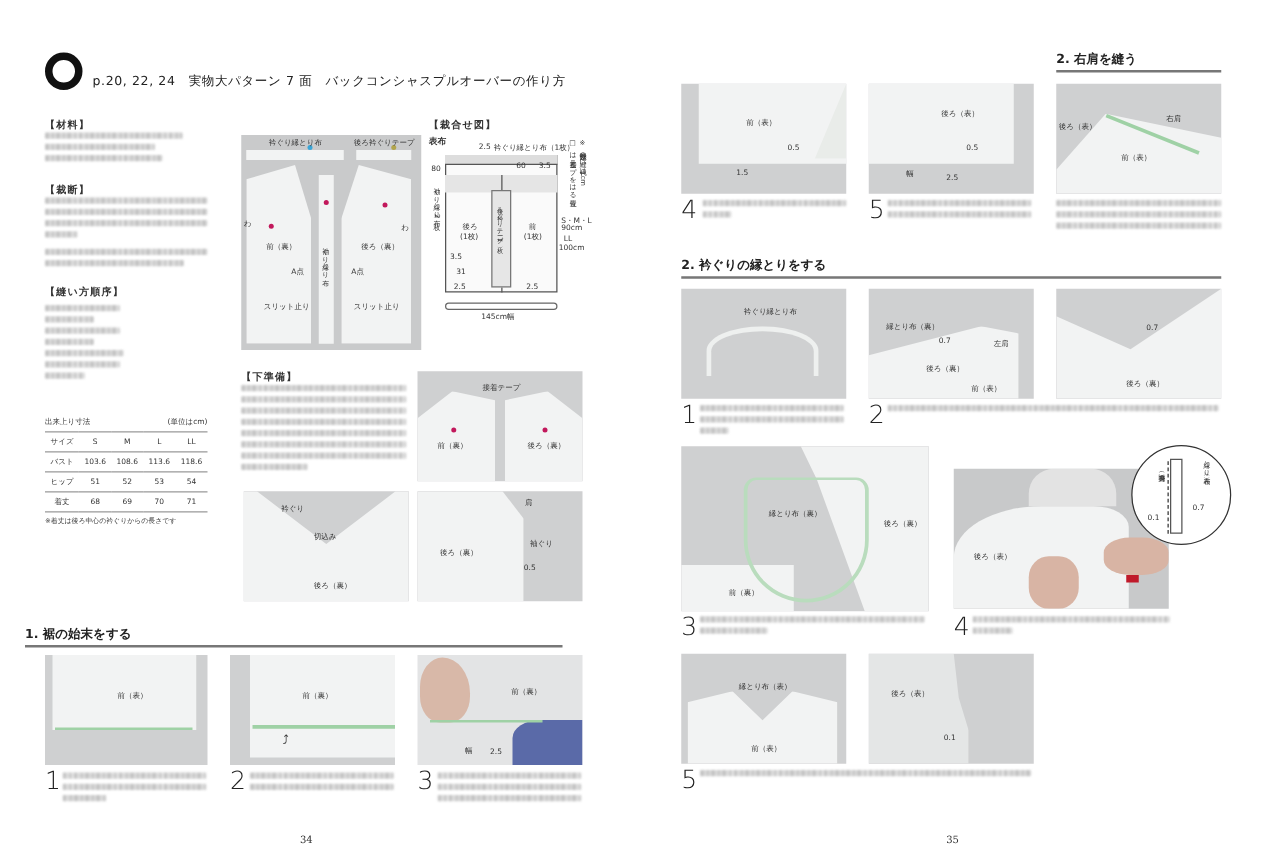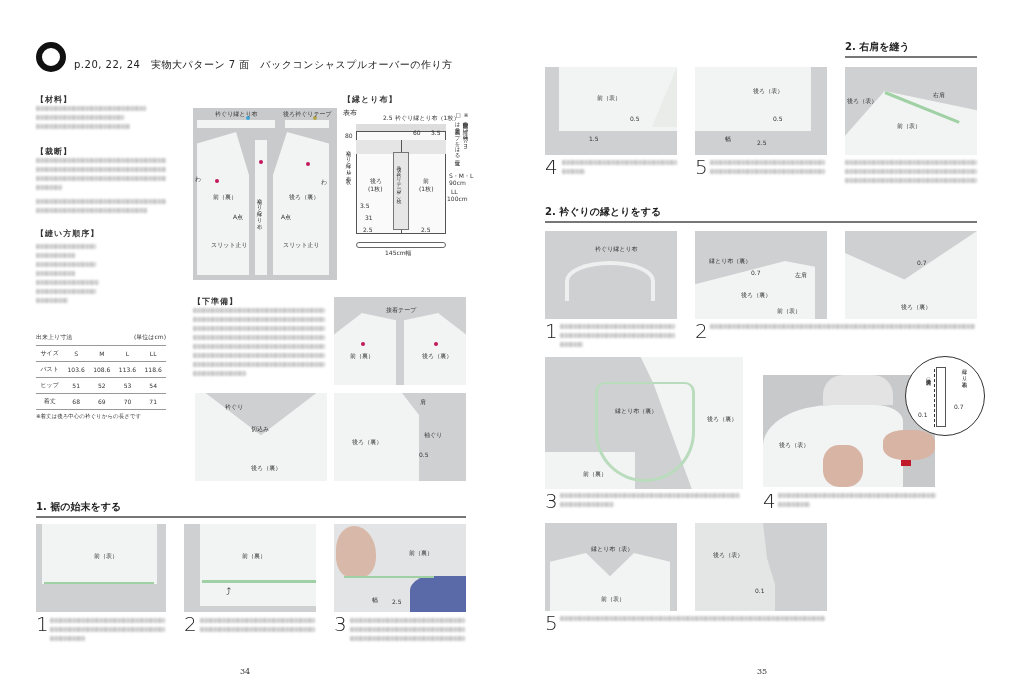--- a/index.html
+++ b/index.html
@@ -116,23 +116,23 @@
   <div class="lbl" style="left:128px;top:70px">わ</div>
   <div class="lbl" style="left:20px;top:85px">前（裏）</div>
   <div class="lbl" style="left:96px;top:85px">後ろ（裏）</div>
   <div class="lbl" style="left:40px;top:105px">A点</div>
   <div class="lbl" style="left:88px;top:105px">A点</div>
   <div class="lbl" style="left:18px;top:133px">スリット止り</div>
   <div class="lbl" style="left:90px;top:133px">スリット止り</div>
   <div class="lbl rot" style="left:64px;top:86px;font-size:5.5px">袖ぐり縁とり布</div>
 </div>
 
-<div class="abs bracket" style="left:343px;top:94px">【縁とり布】</div>
+<div class="abs bracket" style="left:343px;top:94px">【裁合せ図】</div>
 <div class="diagram">
-  <div class="lbl" style="left:0;top:16px;font-weight:normal;font-size:7px">表布</div>
+  <div class="lbl" style="left:0;top:16px;font-weight:bold;font-size:7px">表布</div>
   <div class="abs" style="left:13px;top:32px;width:90px;height:110px;border:1px solid #555;background:#fafafa"></div>
   <div class="abs" style="left:13px;top:32px;width:90px;height:8px;background:#ddd;border-bottom:1px solid #555"></div>
   <div class="abs" style="left:13px;top:48px;width:90px;height:14px;background:#e5e5e5"></div>
   <div class="abs" style="left:58px;top:48px;width:1px;height:94px;background:#555"></div>
   <div class="abs" style="left:50px;top:60px;width:16px;height:78px;background:#e6e6e6;border:1px solid #777"></div>
   <div class="lbl" style="left:40px;top:22px">2.5</div>
   <div class="lbl" style="left:52px;top:22px">衿ぐり縁とり布（1枚）</div>
   <div class="lbl" style="left:70px;top:37px">60</div>
   <div class="lbl" style="left:88px;top:37px">3.5</div>
   <div class="lbl" style="left:2px;top:40px">80</div>
@@ -183,21 +183,21 @@
   <div class="lbl" style="left:56px;top:71px">後ろ（裏）</div>
 </div>
 <div class="photo" style="left:334px;top:393px;width:132px;height:88px">
   <div class="fabric" style="left:0;top:0;width:85px;height:88px;clip-path:polygon(0 0,80% 0,100% 25%,100% 100%,0 100%)"></div>
   <div class="lbl" style="left:86px;top:5px">肩</div>
   <div class="lbl" style="left:90px;top:38px">袖ぐり</div>
   <div class="lbl" style="left:18px;top:45px">後ろ（裏）</div>
   <div class="lbl" style="left:85px;top:58px">0.5</div>
 </div>
 
-<div class="sec-head" style="left:36px;top:500px;width:430px">1. 裾の始末をする</div>
+<div class="sec-head" style="left:20px;top:500px;width:430px">1. 裾の始末をする</div>
 <div class="photo" style="left:36px;top:524px;width:130px;height:88px">
   <div class="fabric" style="left:6px;top:0;width:115px;height:60px"></div>
   <div class="green" style="left:8px;top:58px;width:110px;height:2px"></div>
   <div class="lbl" style="left:58px;top:28px">前（表）</div>
 </div>
 <div class="stepnum" style="left:36px;top:612px">1</div>
 <div class="blurblock" style="left:50px;top:618px;width:115px">
     <div class="blur"></div>
     <div class="blur"></div>
     <div class="blur" style="width:30%"></div>

